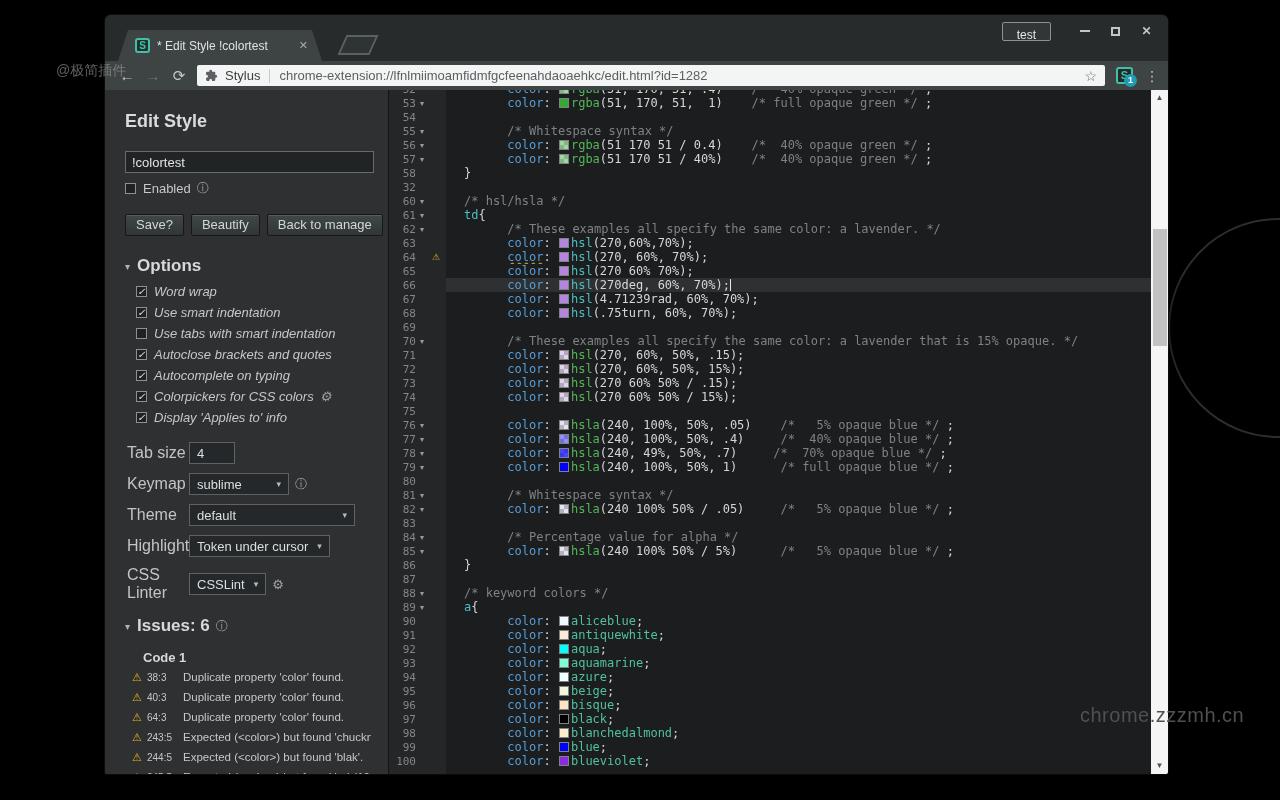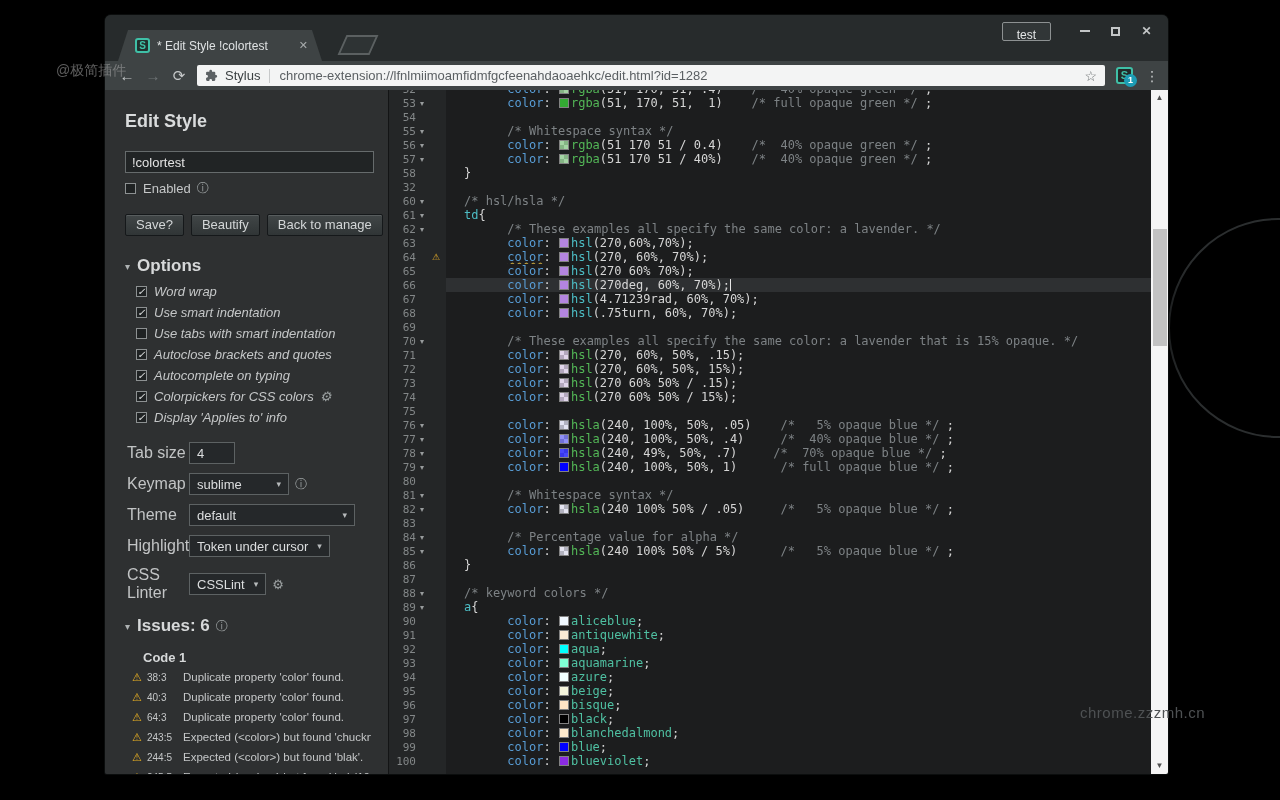--- a/index.html
+++ b/index.html
@@ -3,21 +3,21 @@
 <meta charset="utf-8">
 <style>
   * { margin:0; padding:0; box-sizing:border-box; }
   html,body { width:1280px; height:800px; background:#000; overflow:hidden;
     font-family:"Liberation Sans",sans-serif; position:relative; }
 
   
   .wm-top { position:absolute; left:56px; top:62px; z-index:20;
     color:rgba(170,170,170,.55); font-size:14px; }
   .wm-bottom { position:absolute; left:1080px; top:704px; z-index:20;
-    color:#4e5153; font-size:15px; letter-spacing:.5px; }
+    color:#4e5153; font-size:20px; letter-spacing:.5px; }
   .wm-circle { position:absolute; left:1168px; top:218px; width:220px; height:220px;
     border-radius:50%; border:2px solid rgba(48,51,52,.9); z-index:1; }
 
   
   .window { position:absolute; left:105px; top:15px; width:1063px; height:759px;
     background:#272b2c; border-radius:6px 6px 2px 2px; z-index:5;
     box-shadow:0 0 0 1px #0b0d0d, 0 6px 24px rgba(0,0,0,.7); overflow:hidden; }
 
   .titlebar { position:relative; height:46px; background:#272b2c; }
   .tab { position:absolute; left:13px; bottom:0; width:204px; height:31px; background:#3e4344;

